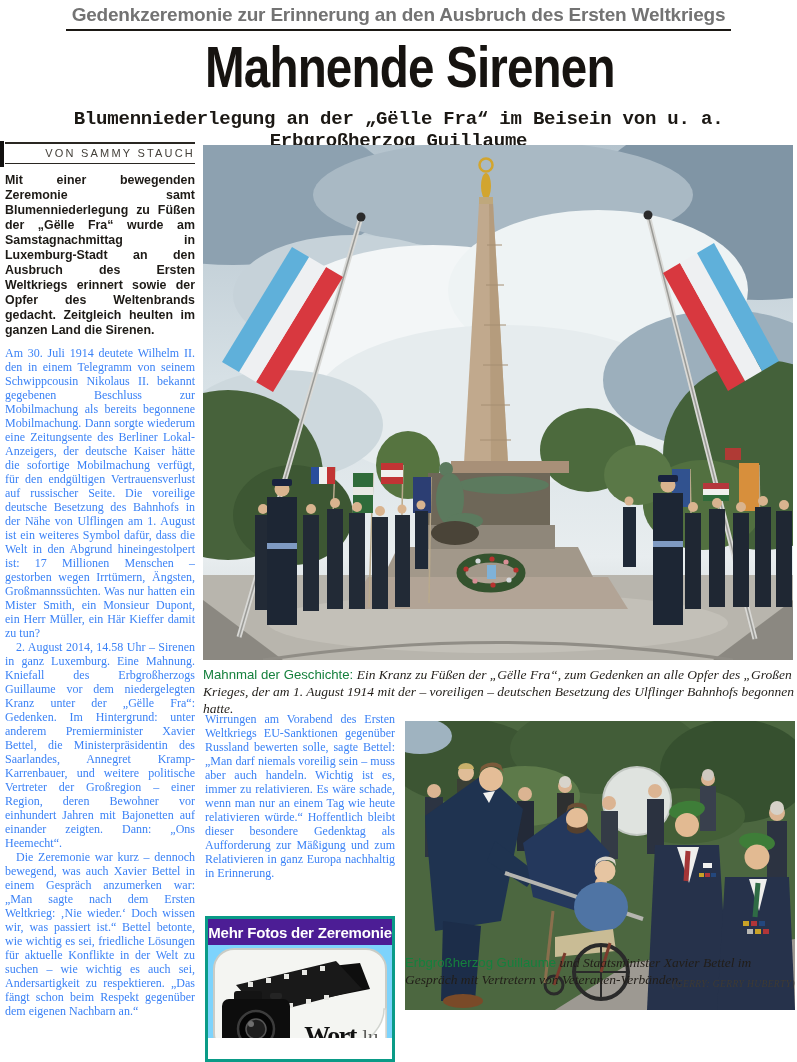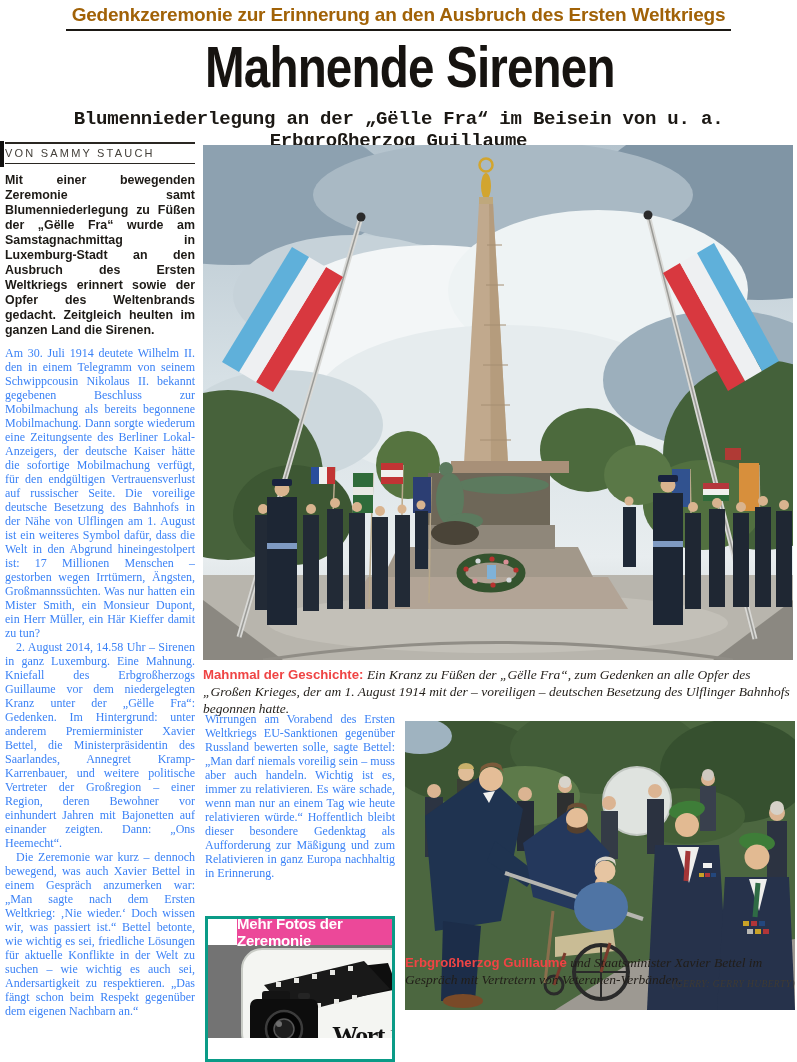--- a/index.html
+++ b/index.html
@@ -3,65 +3,65 @@
 <meta charset="utf-8">
 <style>
   html,body{margin:0;padding:0;background:#ffffff;}
   .page{position:relative;width:797px;height:1062px;background:#ffffff;overflow:hidden;
         font-family:"Liberation Serif",serif;color:#262320;}
   .abs{position:absolute;}
 
   
   .kicker-wrap{left:0;right:0;top:4px;text-align:center;}
   .kicker{display:inline-block;font-family:"Liberation Sans",sans-serif;font-weight:700;
-          font-size:19px;letter-spacing:-0.2px;color:#a16207;border-bottom:2px solid #1b1814;
+          font-size:19px;letter-spacing:-0.2px;color:#737373;border-bottom:2px solid #1b1814;
           padding:0 6px 3px 6px;}
   .headline-wrap{left:0;right:0;top:33px;text-align:center;margin-left:22px;}
   .headline{display:inline-block;font-family:"Liberation Sans",sans-serif;font-weight:700;
             font-size:58px;letter-spacing:-1px;color:#161310;transform:scaleX(.82);
             transform-origin:center;white-space:nowrap;}
   .subhead{left:0;right:0;top:108px;text-align:center;font-family:Liberation Mono, monospace;
            font-weight:700;font-size:19px;color:#1b1814;letter-spacing:-0.2px;}
   .edge-mark{left:0;top:141px;width:4px;height:26px;background:#121110;}
 
   
   .col1{left:5px;top:142px;width:190px;height:918px;overflow:hidden;}
-  .byline{border-top:2px solid #2a2722;border-bottom:1px solid #2a2722;text-align:left;
+  .byline{border-top:2px solid #2a2722;border-bottom:1px solid #2a2722;text-align:right;
           font-family:"Liberation Sans",sans-serif;font-size:11px;letter-spacing:2.2px;
           color:#44403a;padding:3px 0 4px 0;margin-bottom:9px;}
   .lead{font-family:"Liberation Sans",sans-serif;font-weight:700;font-size:12.4px;
         line-height:15px;text-align:justify;margin:0 0 8px 0;color:#1d1a16;}
   .bodytext{font-size:12px;line-height:14px;text-align:justify;margin:0;color:#3b82f6;
             overflow-wrap:break-word;}
   .bodytext.indent{text-indent:11px;}
 
   
   .photo-main{left:203px;top:145px;width:590px;height:515px;}
   .photo-sec{left:405px;top:721px;width:390px;height:289px;}
   .photo-main svg,.photo-sec svg{display:block;width:100%;height:100%;}
 
   
   .caption{font-style:italic;font-size:13.5px;line-height:17px;color:#211d18;}
   .cap-main{left:203px;top:666px;width:592px;}
   .cap-sec{left:405px;top:954px;width:390px;height:44px;}
-  .cap-lead{font-style:normal;font-family:"Liberation Sans",sans-serif;font-weight:700;
-            font-size:13.2px;color:#ef4444;}
+  .cap-lead{font-style:normal;font-family:"Liberation Sans",sans-serif;font-weight:400;
+            font-size:13.2px;color:#15803d;}
   .credit{position:absolute;right:0;bottom:5px;font-style:italic;font-size:9.5px;
           letter-spacing:.4px;color:#3e3a33;}
 
   
   .col2{left:205px;top:712px;width:190px;height:197px;overflow:hidden;}
 
   
   .promo{left:205px;top:916px;width:190px;height:146px;box-sizing:border-box;
          border:3px solid #0a9b87;background:#ffffff;cursor:pointer;}
-  .promo-header{height:26px;background:#ec4899;display:flex;align-items:center;justify-content:center;margin-left:29px;}
+  .promo-header{height:26px;background:#4c1d95;display:flex;align-items:center;justify-content:center;}
   .promo-title{font-family:"Liberation Sans",sans-serif;font-weight:700;font-size:15px;
                color:#ffffff;letter-spacing:-0.2px;}
-  .promo-body{height:93px;background:#737373;overflow:hidden;padding-left:28px;}
+  .promo-body{height:93px;background:#7dd3fc;overflow:hidden;}
 </style>
 </head>
 <body>
 
 <div class="page">
 
   <div class="abs kicker-wrap">
     <span class="kicker">Gedenkzeremonie zur Erinnerung an den Ausbruch des Ersten Weltkriegs</span>
   </div>
   <div class="abs headline-wrap">

